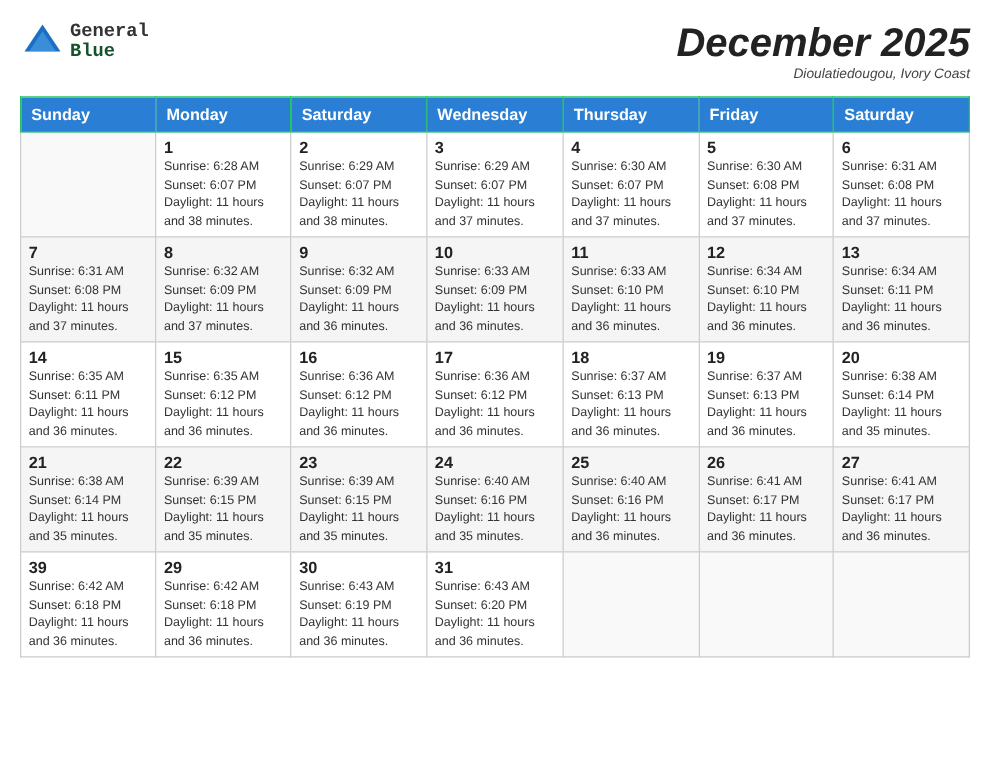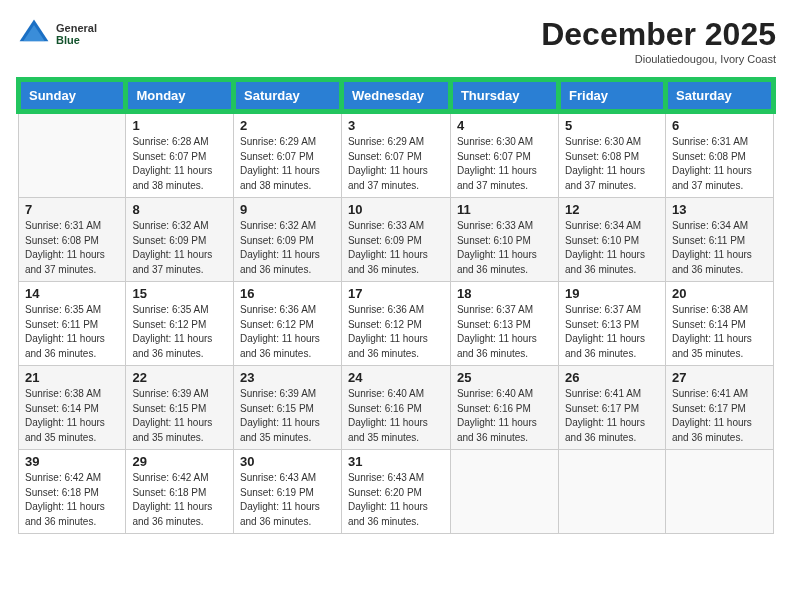--- a/index.html
+++ b/index.html
@@ -17,32 +17,34 @@
       margin-bottom: 12px;
     }
     .logo {
       display: flex;
       align-items: center;
       gap: 4px;
     }
     .logo-text {
       display: flex;
       flex-direction: column;
-      font-size: 11px;
+      font-size: 15px;
       font-weight: bold;
       line-height: 1.1;
+      font-family: Liberation Mono, monospace;
     }
     .logo-text span:first-child { color: #333; }
     .logo-text span:last-child { color: #14532d; }
     .logo-icon {
       width: 36px;
       height: 36px;
     }
     .title-block {
       text-align: right;
+      font-style: italic;
     }
     .title-block h1 {
       font-size: 32px;
       font-weight: bold;
       color: #222;
     }
     .title-block h2 {
       font-size: 11px;
       font-weight: normal;
       color: #444;
@@ -51,21 +53,21 @@
       width: 100%;
       border-collapse: collapse;
       border: 1px solid #ccc;
     }
     .calendar th {
       background: #2a7fd4;
       color: #fff;
       font-size: 13px;
       padding: 6px 8px;
       text-align: left;
-      border: 5px solid #22c55e;
+      border: 1px solid #22c55e;
     }
     .calendar td {
       border: 1px solid #ccc;
       vertical-align: top;
       padding: 4px 6px;
       width: 110px;
       min-height: 80px;
       font-size: 10.5px;
       color: #333;
       background: #fff;

